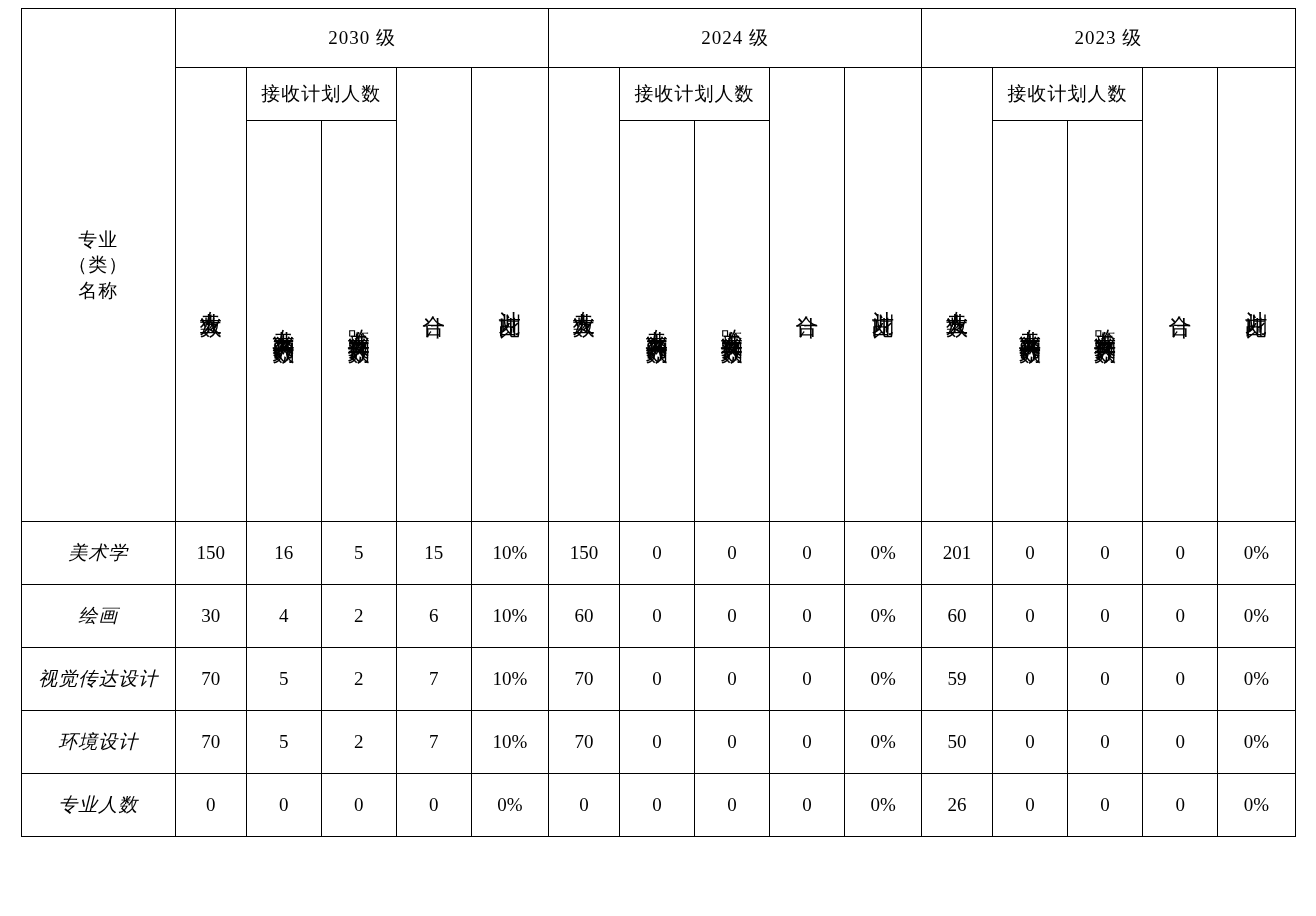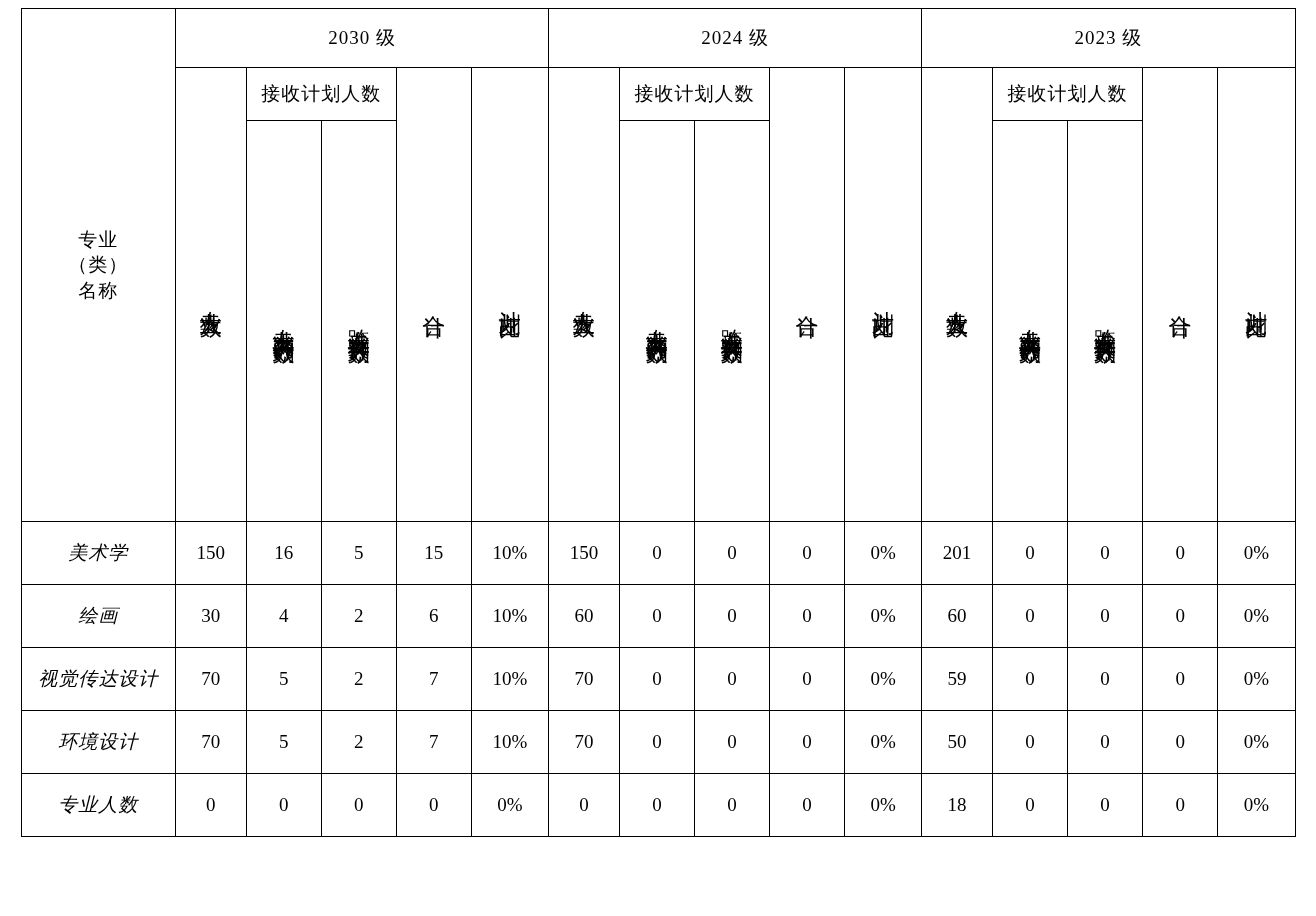--- a/index.html
+++ b/index.html
@@ -229,21 +229,21 @@
         <td class="num-cell">0</td>
         <td class="num-cell">0</td>
         <td class="num-cell">0</td>
         <td class="num-cell">0</td>
         <td class="num-cell">0%</td>
         <td class="num-cell">0</td>
         <td class="num-cell">0</td>
         <td class="num-cell">0</td>
         <td class="num-cell">0</td>
         <td class="num-cell">0%</td>
-        <td class="num-cell">18</td>
+        <td class="num-cell">26</td>
         <td class="num-cell">0</td>
         <td class="num-cell">0</td>
         <td class="num-cell">0</td>
         <td class="num-cell">0%</td>
       </tr>
     </tbody>
   </table>
 </div>
 
 </body></html>

